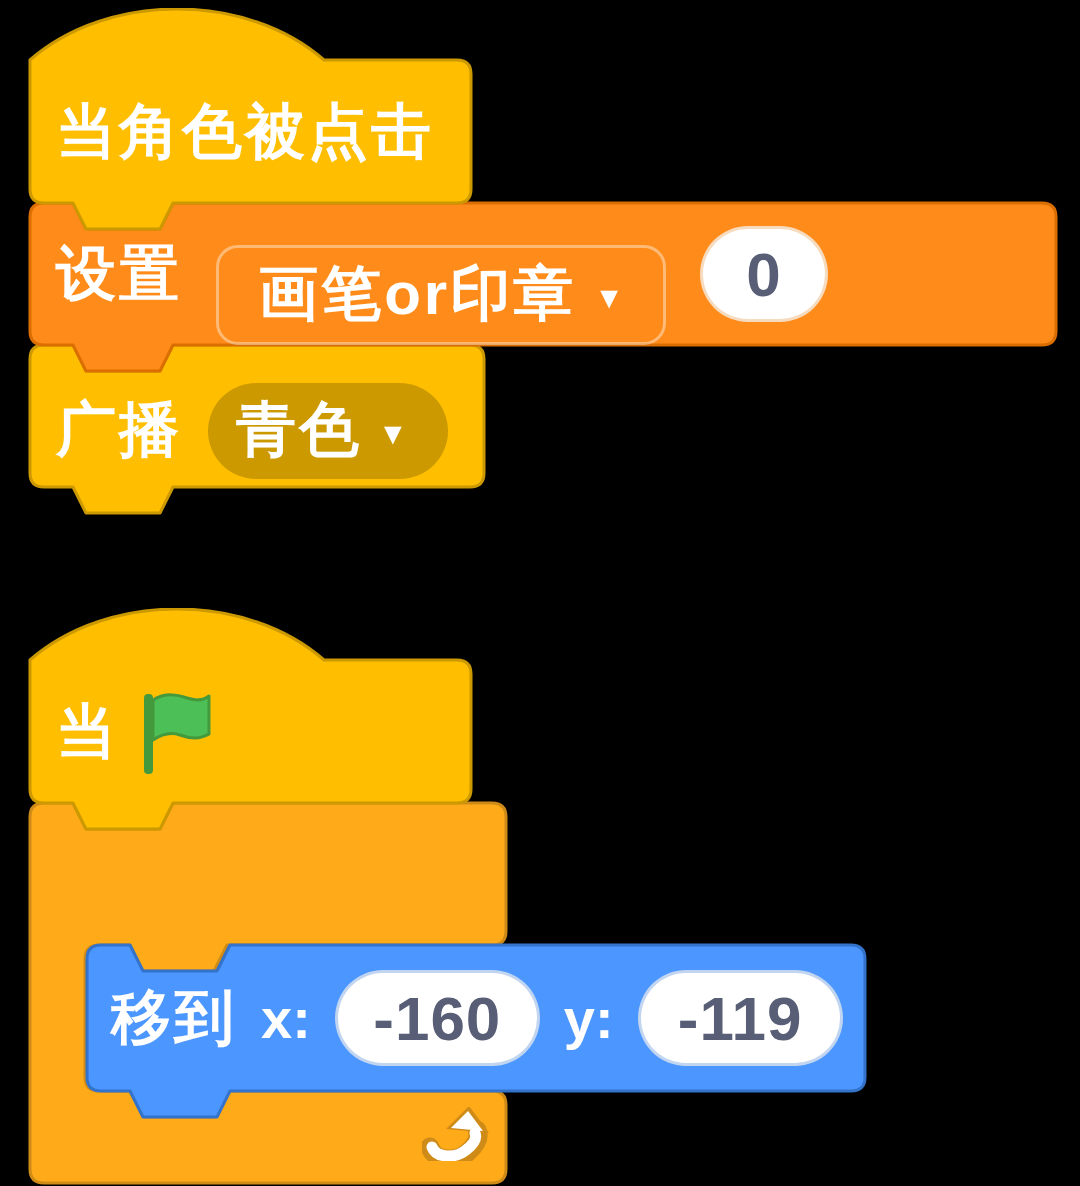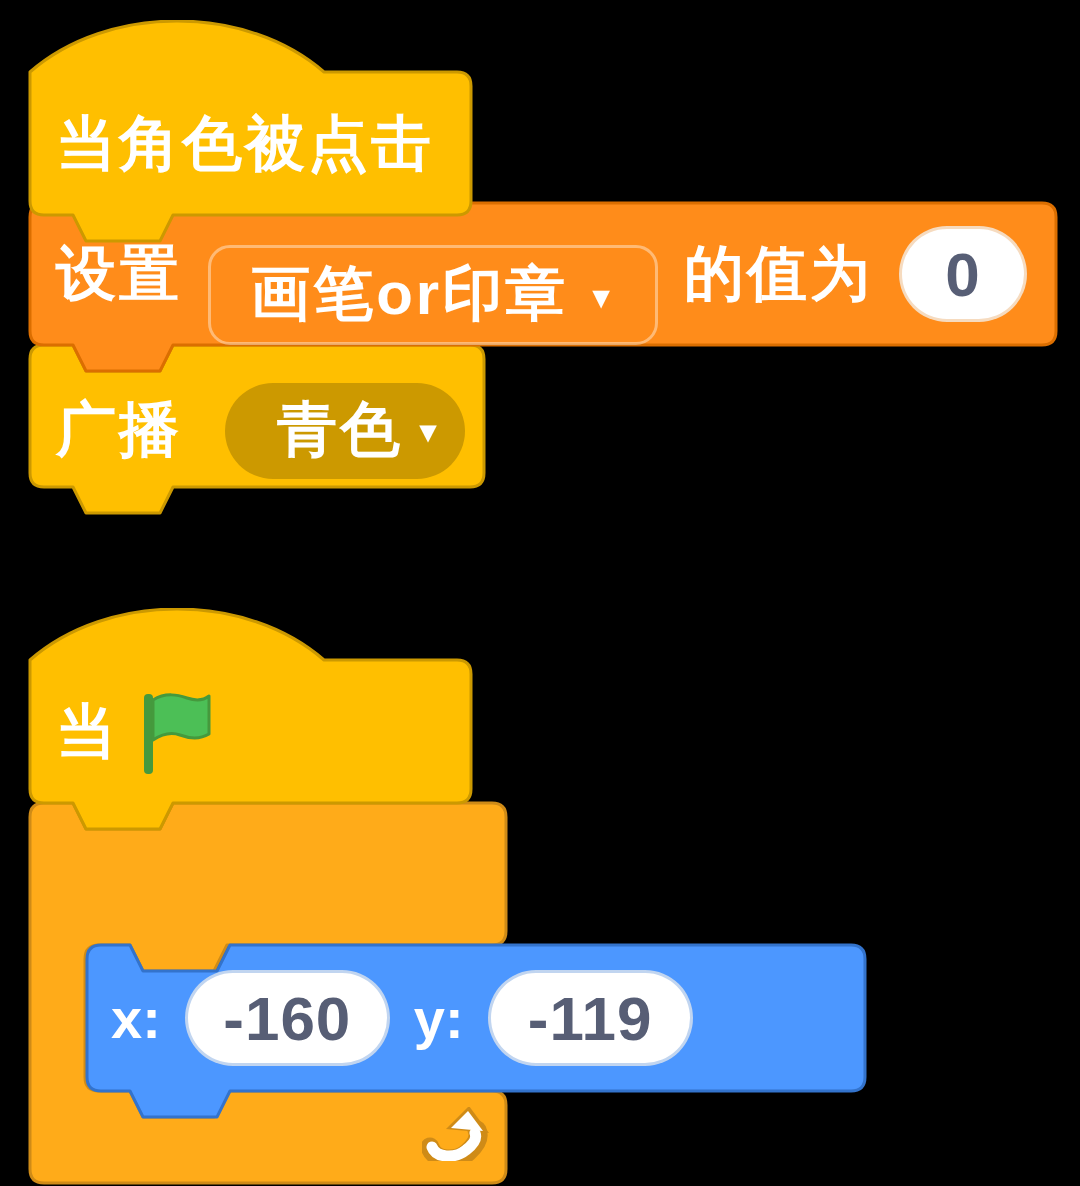--- a/index.html
+++ b/index.html
@@ -17,23 +17,23 @@
   body{font-family:"Liberation Sans","DejaVu Sans",sans-serif;}
   .canvas{position:relative;width:1080px;height:1186px;background:var(--c-canvas-bg);overflow:hidden;}
   .block{position:absolute;}
   .block > svg.shape{position:absolute;left:0;top:0;display:block;}
   .content{position:absolute;display:flex;align-items:center;color:var(--c-label-text);
            font-size:60px;font-weight:600;letter-spacing:3px;white-space:nowrap;}
   .lbl{display:inline-block;}
   .dd-rect{display:flex;align-items:center;justify-content:center;gap:18px;
            height:100px;min-width:450px;border:3px solid rgba(255,255,255,0.4);
            border-radius:22px;box-sizing:border-box;padding:0 28px;margin-top:41px;}
-  .dd-pill{display:flex;align-items:center;justify-content:flex-end;gap:16px;
+  .dd-pill{display:flex;align-items:center;justify-content:flex-start;gap:16px;
            height:96px;min-width:240px;background:var(--c-dropdown-fill);
-           border-radius:48px;box-sizing:border-box;padding:0 28px;font-family:Liberation Mono, monospace;}
+           border-radius:48px;box-sizing:border-box;padding:0 28px;}
   .dd-arrow{font-size:30px;letter-spacing:0;transform:translateY(3px);}
   .oval{display:flex;align-items:center;justify-content:center;
         background:var(--c-input-bg);color:var(--c-input-text);
         border-radius:60px;height:96px;box-sizing:border-box;
         font-size:62px;font-weight:600;letter-spacing:1px;padding:0 26px;}
   .oval.small{min-width:128px;border:3px solid rgba(219,110,0,0.25);}
   .oval.num{min-width:205px;border:3px solid rgba(51,115,204,0.3);}
   .xy{font-size:56px;font-weight:600;letter-spacing:0;}
   .flag{display:block;margin:0 2px;}
   .loop-arrow{position:absolute;left:394px;top:306px;}
@@ -41,46 +41,45 @@
 </head>
 <body>
 
 <div class="canvas">
 
   <div class="block" style="left:28px;top:343px;width:458px;height:172px;z-index:10">
     <svg class="shape" width="458" height="172" viewBox="0 0 458 172">
       <path d="M 16,2 H 45 L 58,28 H 132 L 145,2 H 442 Q 456,2 456,16 V 130 Q 456,144 442,144
                H 145 L 132,170 H 58 L 45,144 H 16 Q 2,144 2,130 V 16 Q 2,2 16,2 Z" style="fill:var(--c-events-fill,#FFBF00);stroke:var(--c-events-stroke,#CC9900);stroke-width:3;stroke-linejoin:round"></path>
     </svg>
-    <div class="content" style="left:28px;top:0;height:175px;gap:43px">
+    <div class="content" style="left:28px;top:0;height:175px;gap:26px">
       <span class="lbl">广播</span>
       <span class="dd-pill">
         <span class="lbl">青色</span>
         <span class="dd-arrow">▼</span>
       </span>
     </div>
   </div>
 
   <div class="block" style="left:28px;top:201px;width:1030px;height:172px;z-index:20">
     <svg class="shape" width="1030" height="172" viewBox="0 0 1030 172">
       <path d="M 16,2 H 45 L 58,28 H 132 L 145,2 H 1014 Q 1028,2 1028,16 V 130 Q 1028,144 1014,144
                H 145 L 132,170 H 58 L 45,144 H 16 Q 2,144 2,130 V 16 Q 2,2 16,2 Z" style="fill:var(--c-variables-fill,#FF8C1A);stroke:var(--c-variables-stroke,#DB6E00);stroke-width:3;stroke-linejoin:round"></path>
     </svg>
-    <div class="content" style="left:28px;top:0;height:146px;gap:26px">
+    <div class="content" style="left:28px;top:0;height:146px;gap:34px">
       <span class="lbl">设置</span>
       <span class="dd-rect">
         <span class="lbl">画笔or印章</span>
         <span class="dd-arrow">▼</span>
       </span>
-      <span class="lbl">的值为</span>
       <span class="oval small">0</span>
     </div>
   </div>
 
-  <div class="block" style="left:28px;top:20px;width:445px;height:223px;z-index:30">
+  <div class="block" style="left:28px;top:8px;width:445px;height:223px;z-index:30">
     <svg class="shape" width="445" height="223" viewBox="0 0 445 223">
       <path d="M 2,52 C 80,-16 218,-16 296,52 H 429 Q 443,52 443,66 V 181 Q 443,195 429,195
                H 145 L 132,221 H 58 L 45,195 H 16 Q 2,195 2,181 Z" style="fill:var(--c-events-fill,#FFBF00);stroke:var(--c-events-stroke,#CC9900);stroke-width:3;stroke-linejoin:round"></path>
     </svg>
     <div class="content" style="left:28px;top:52px;height:145px">
       <span class="lbl">当角色被点击</span>
     </div>
   </div>
 
   <div class="block" style="left:28px;top:801px;width:480px;height:384px;z-index:10">
@@ -97,20 +96,21 @@
       <polygon points="46,4 29,21 61,24" fill="#FFFFFF"></polygon>
     </svg>
   </div>
 
   <div class="block" style="left:85px;top:943px;width:782px;height:176px;z-index:20">
     <svg class="shape" width="782" height="176" viewBox="0 0 782 176">
       <path d="M 16,2 H 45 L 58,28 H 132 L 145,2 H 766 Q 780,2 780,16 V 134 Q 780,148 766,148
                H 145 L 132,174 H 58 L 45,148 H 16 Q 2,148 2,134 V 16 Q 2,2 16,2 Z" style="fill:var(--c-motion-fill,#4C97FF);stroke:var(--c-motion-stroke,#3373CC);stroke-width:3;stroke-linejoin:round"></path>
     </svg>
     <div class="content" style="left:26px;top:0;height:150px;gap:24px">
+      <span class="lbl">移到</span>
       <span class="xy">x:</span>
       <span class="oval num">-160</span>
       <span class="xy">y:</span>
       <span class="oval num">-119</span>
     </div>
   </div>
 
   <div class="block" style="left:28px;top:608px;width:445px;height:223px;z-index:30">
     <svg class="shape" width="445" height="223" viewBox="0 0 445 223">
       <path d="M 2,52 C 80,-16 218,-16 296,52 H 429 Q 443,52 443,66 V 181 Q 443,195 429,195

